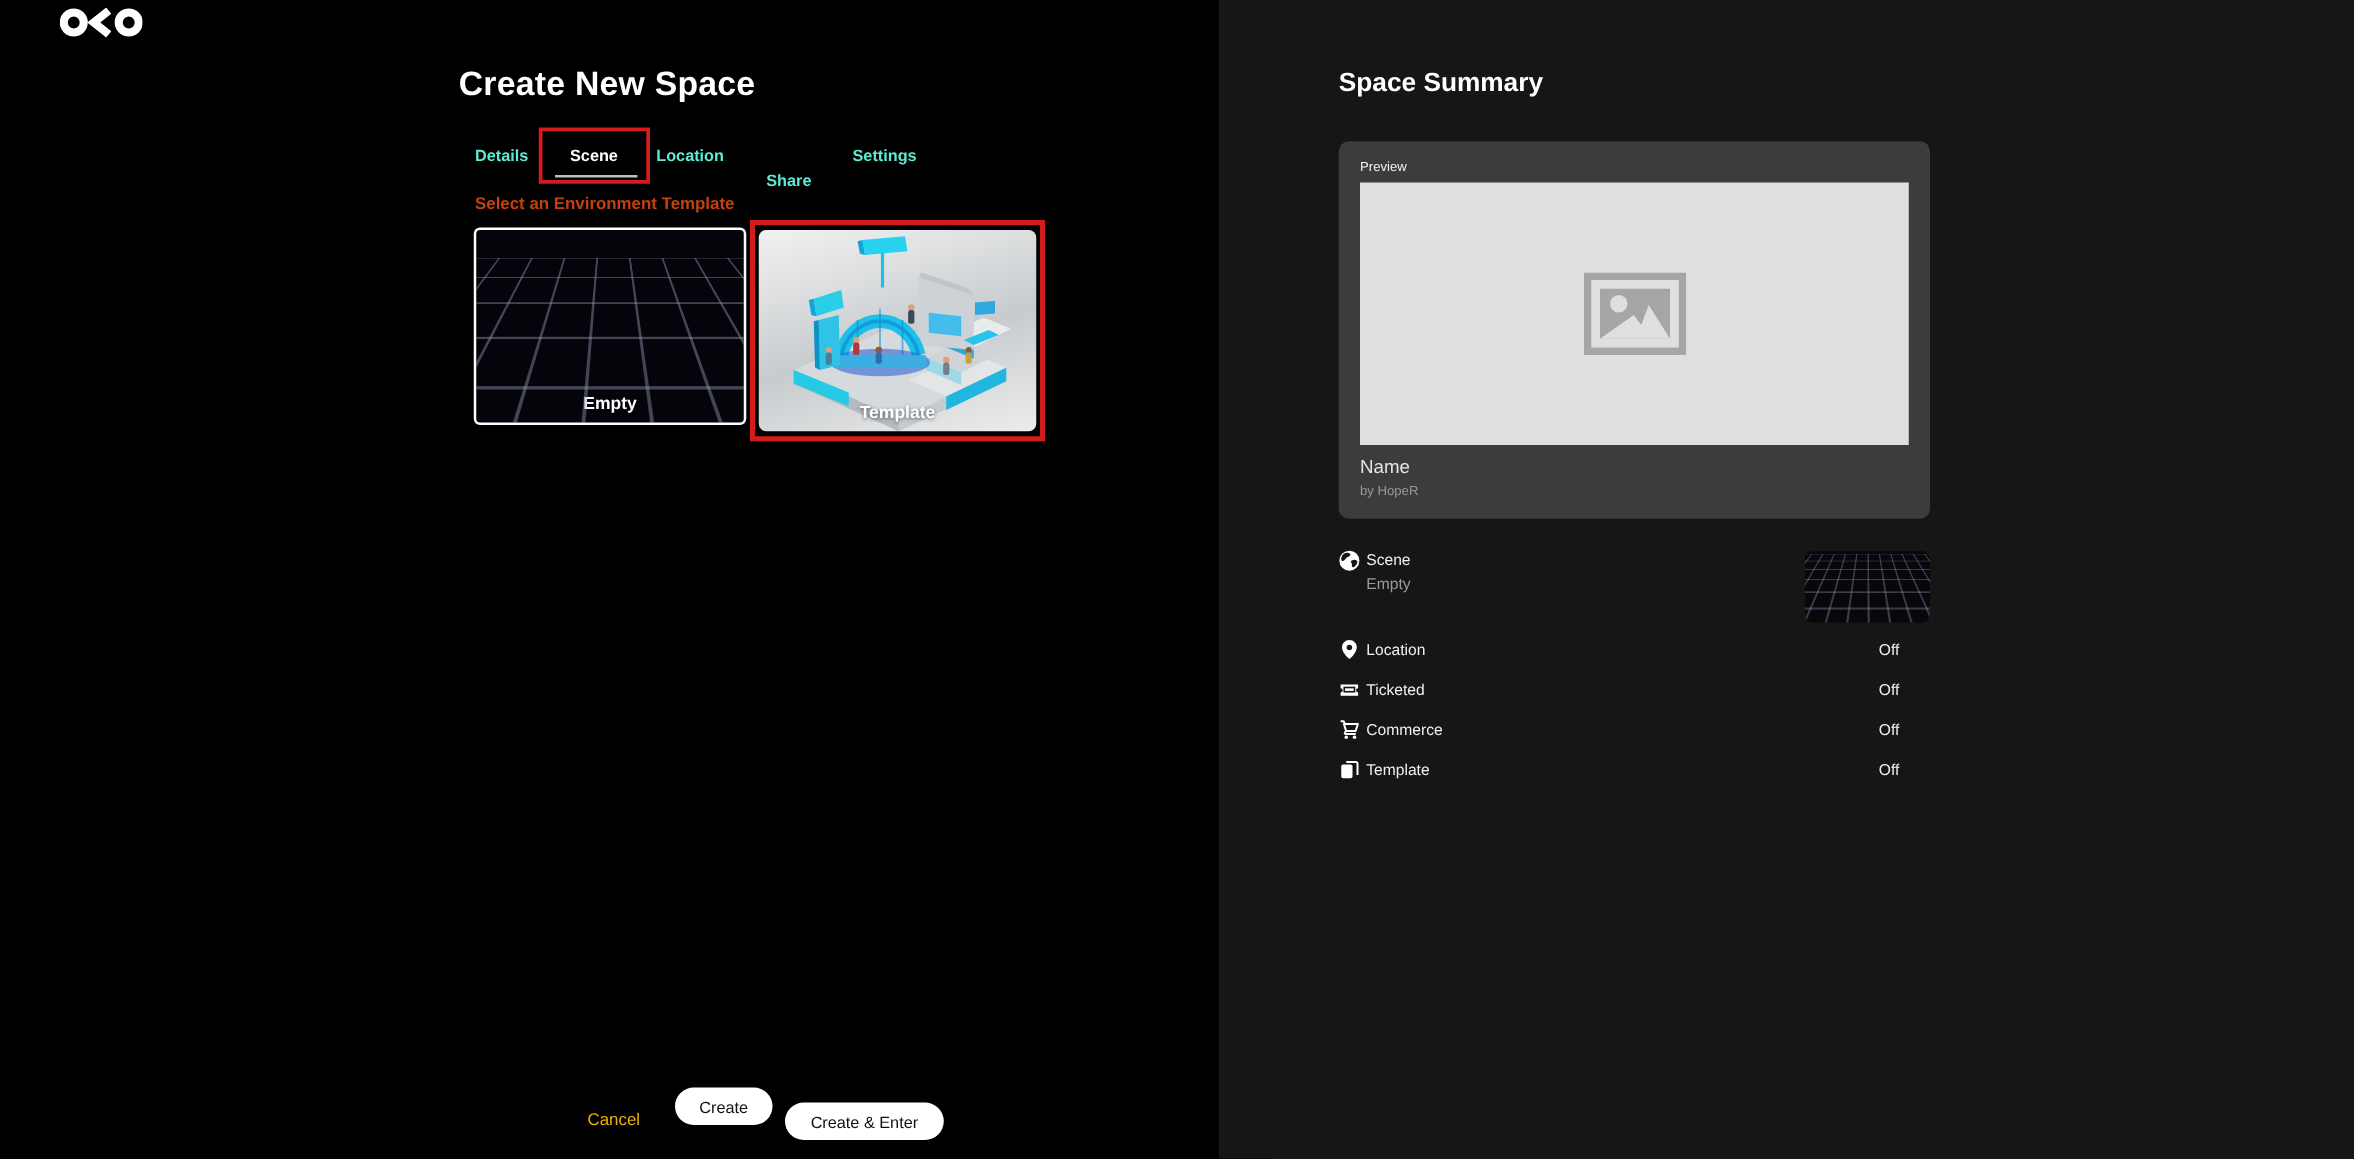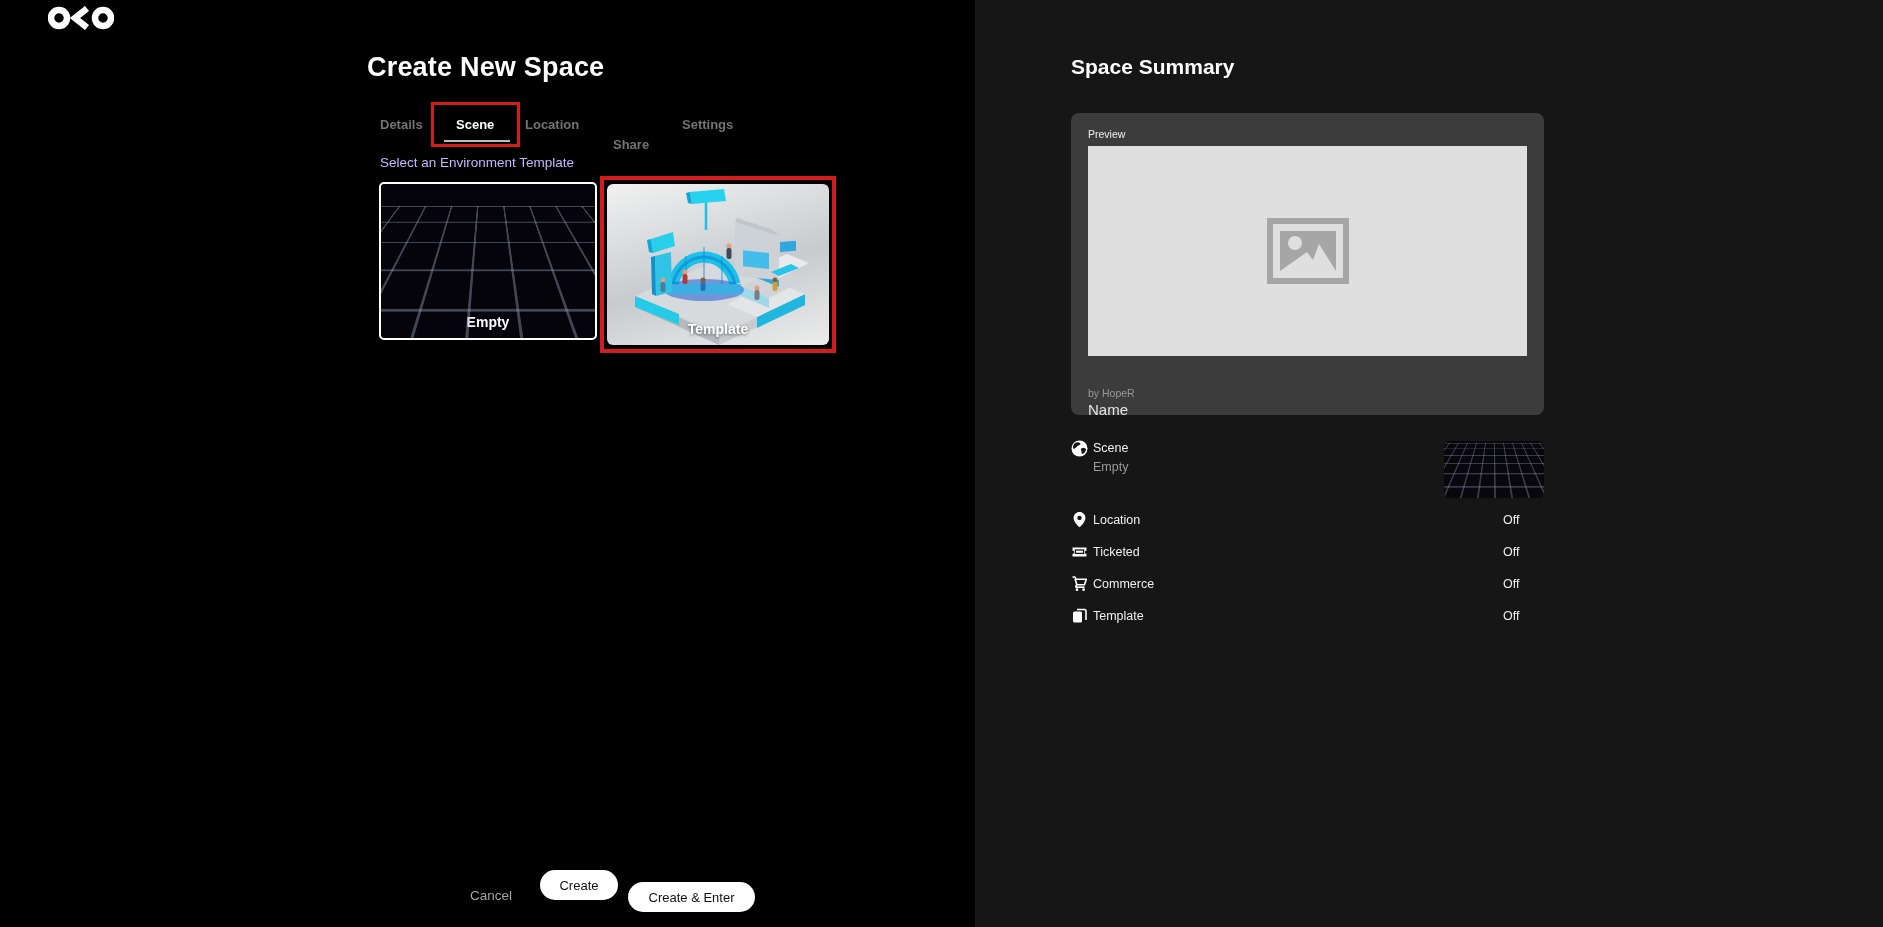--- a/index.html
+++ b/index.html
@@ -17,31 +17,31 @@
     font-family:"Liberation Sans", sans-serif;
     color:#fff;
     position:relative;
   }
   .abs{position:absolute;}
 
   
   #logo{left:48px;top:6px;}
   #page-title{left:367px;top:52px;font-size:27px;font-weight:800;letter-spacing:.2px;color:#fff;}
 
-  .tab{font-size:13px;font-weight:700;color:#737373;cursor:pointer;white-space:nowrap;}
+  .tab{font-size:13px;font-weight:700;color:#5eead4;cursor:pointer;white-space:nowrap;}
   .tab.active{color:#fff;}
   #tab-details{left:380px;top:117px;}
   #scene-annotation{left:431px;top:102px;width:89px;height:45px;border:3px solid var(--accent-red);}
   #tab-scene{left:456px;top:117px;}
   #scene-underline{left:444px;top:140px;width:66px;height:2px;background:#bdbdbd;}
   #tab-location{left:525px;top:117px;}
   #tab-share{left:613px;top:117px;margin-top:20px;}
   #tab-settings{left:682px;top:117px;}
 
-  #section-label{left:380px;top:155px;font-size:13.5px;font-weight:400;color:#c4b5fd;}
+  #section-label{left:380px;top:155px;font-size:13.5px;font-weight:700;color:#c2410c;}
 
   #empty-card{
     left:379px;top:182px;width:218px;height:158px;
     border:2px solid #fff;border-radius:5px;background:#04040a;
     overflow:hidden;cursor:pointer;
   }
   .iso-grid{
     position:absolute;left:-40%;top:14%;width:180%;height:320%;
     background-image:
       linear-gradient(rgba(155,165,195,.40) 1.5px, transparent 1.5px),
@@ -59,37 +59,37 @@
   #template-annotation{
     left:600px;top:176px;width:236px;height:177px;
     border:4px solid var(--accent-red);
   }
   #template-card{
     left:607px;top:184px;width:222px;height:161px;border-radius:6px;
     overflow:hidden;cursor:pointer;
     background:linear-gradient(165deg,#f1f1f1 0%,#c7cbce 55%,#ececec 100%);
   }
 
-  #cancel-button{left:470px;top:888px;font-size:13.5px;font-weight:400;color:#a3a3a3;background:none;border:none;cursor:pointer;font-family:inherit;}
+  #cancel-button{left:470px;top:888px;font-size:13.5px;font-weight:400;color:#eab308;background:none;border:none;cursor:pointer;font-family:inherit;}
   .pill{
     height:30px;border:none;border-radius:16px;background:var(--pill-bg);
     color:#111;font-size:13px;font-weight:400;cursor:pointer;font-family:inherit;
     display:flex;align-items:center;justify-content:center;
   }
   #create-button{left:540px;top:870px;width:78px;}
   #create-enter-button{left:628px;top:882px;width:127px;}
 
   
   #summary-panel{left:975px;top:0;width:1120px;height:927px;background:var(--panel-bg);}
   #summary-title{left:96px;top:55px;font-size:21px;font-weight:800;color:#fff;}
 
   #preview-card{left:96px;top:113px;width:473px;height:302px;background:var(--card-bg);border-radius:8px;}
   #preview-label{position:absolute;left:17px;top:15px;font-size:10.5px;color:#f0f0f0;}
   #preview-image{position:absolute;left:17px;top:33px;width:439px;height:210px;background:var(--preview-img-bg);display:flex;align-items:center;justify-content:center;}
-  #preview-name{position:absolute;left:17px;top:252px;font-size:15px;color:#e5e5e5;margin-top:36px;}
+  #preview-name{position:absolute;left:17px;top:252px;font-size:15px;color:#e5e5e5;}
   #preview-author{position:absolute;left:17px;top:274px;font-size:10.5px;color:#999;}
 
   .sum-row-icon{width:17px;height:17px;}
   .sum-label{font-size:12.5px;color:#efefef;}
   .sum-sub{font-size:12.5px;color:#9a9a9a;}
   .sum-value{font-size:12.5px;color:#f0f0f0;text-align:left;width:40px;}
 
   #scene-thumb{
     left:469px;top:441px;width:100px;height:57px;border-radius:6px;
     background:#07070c;overflow:hidden;

